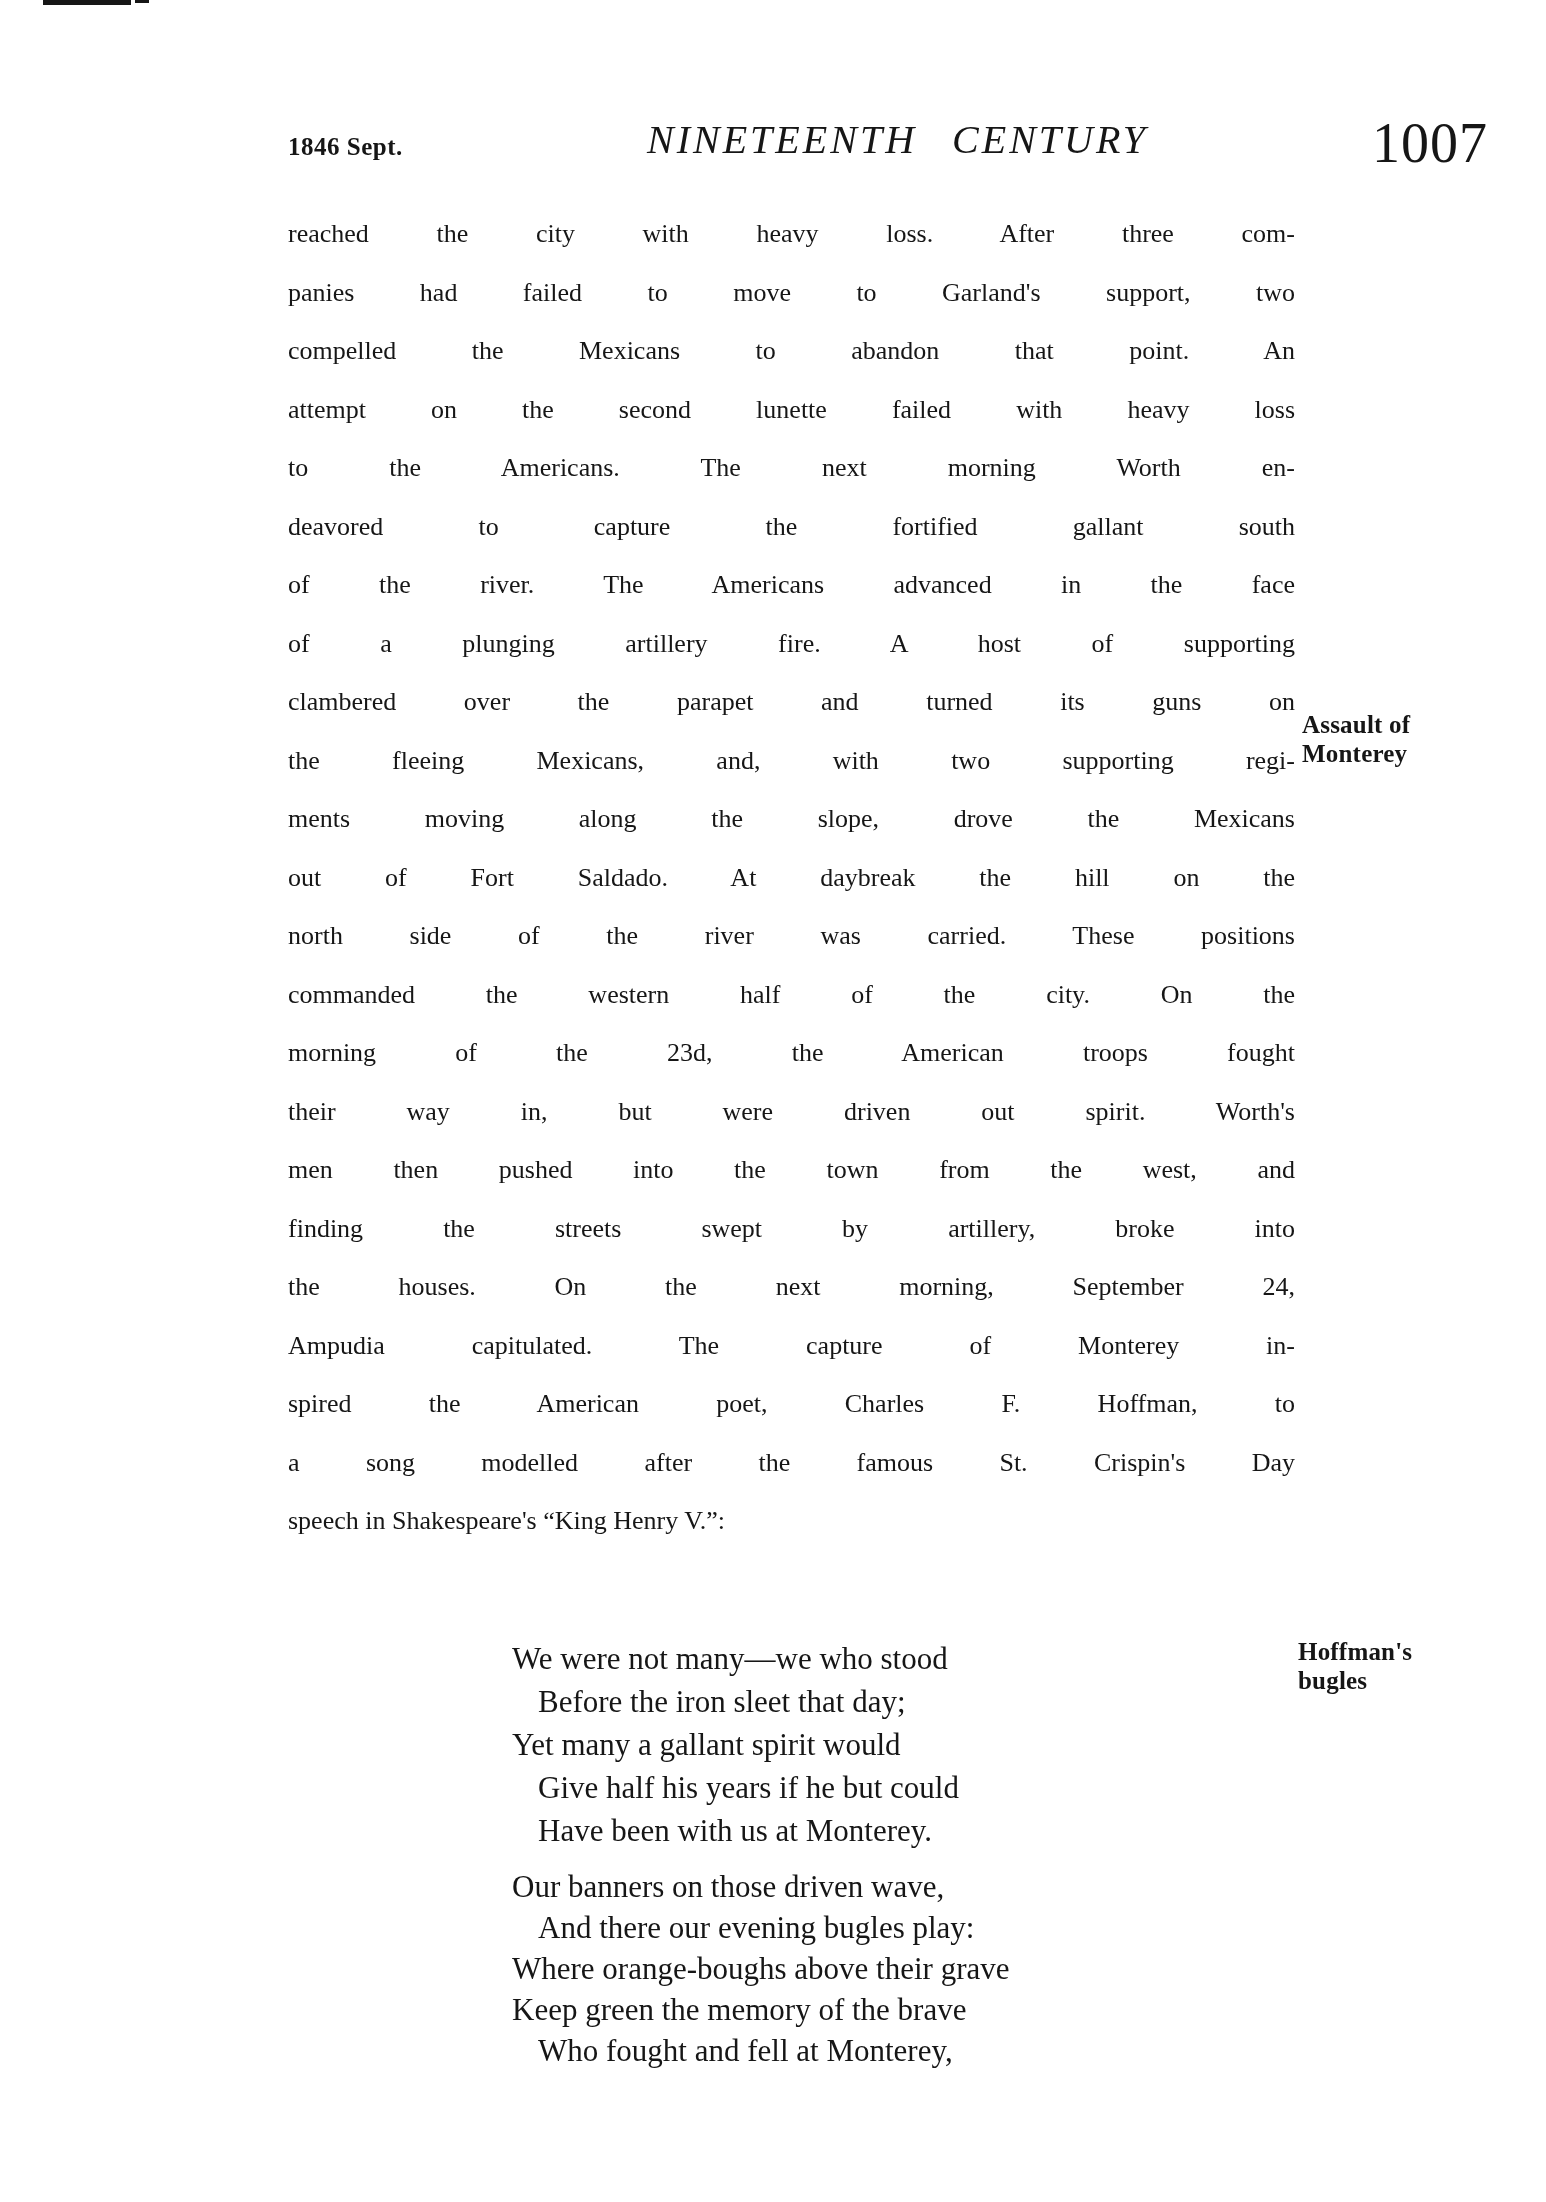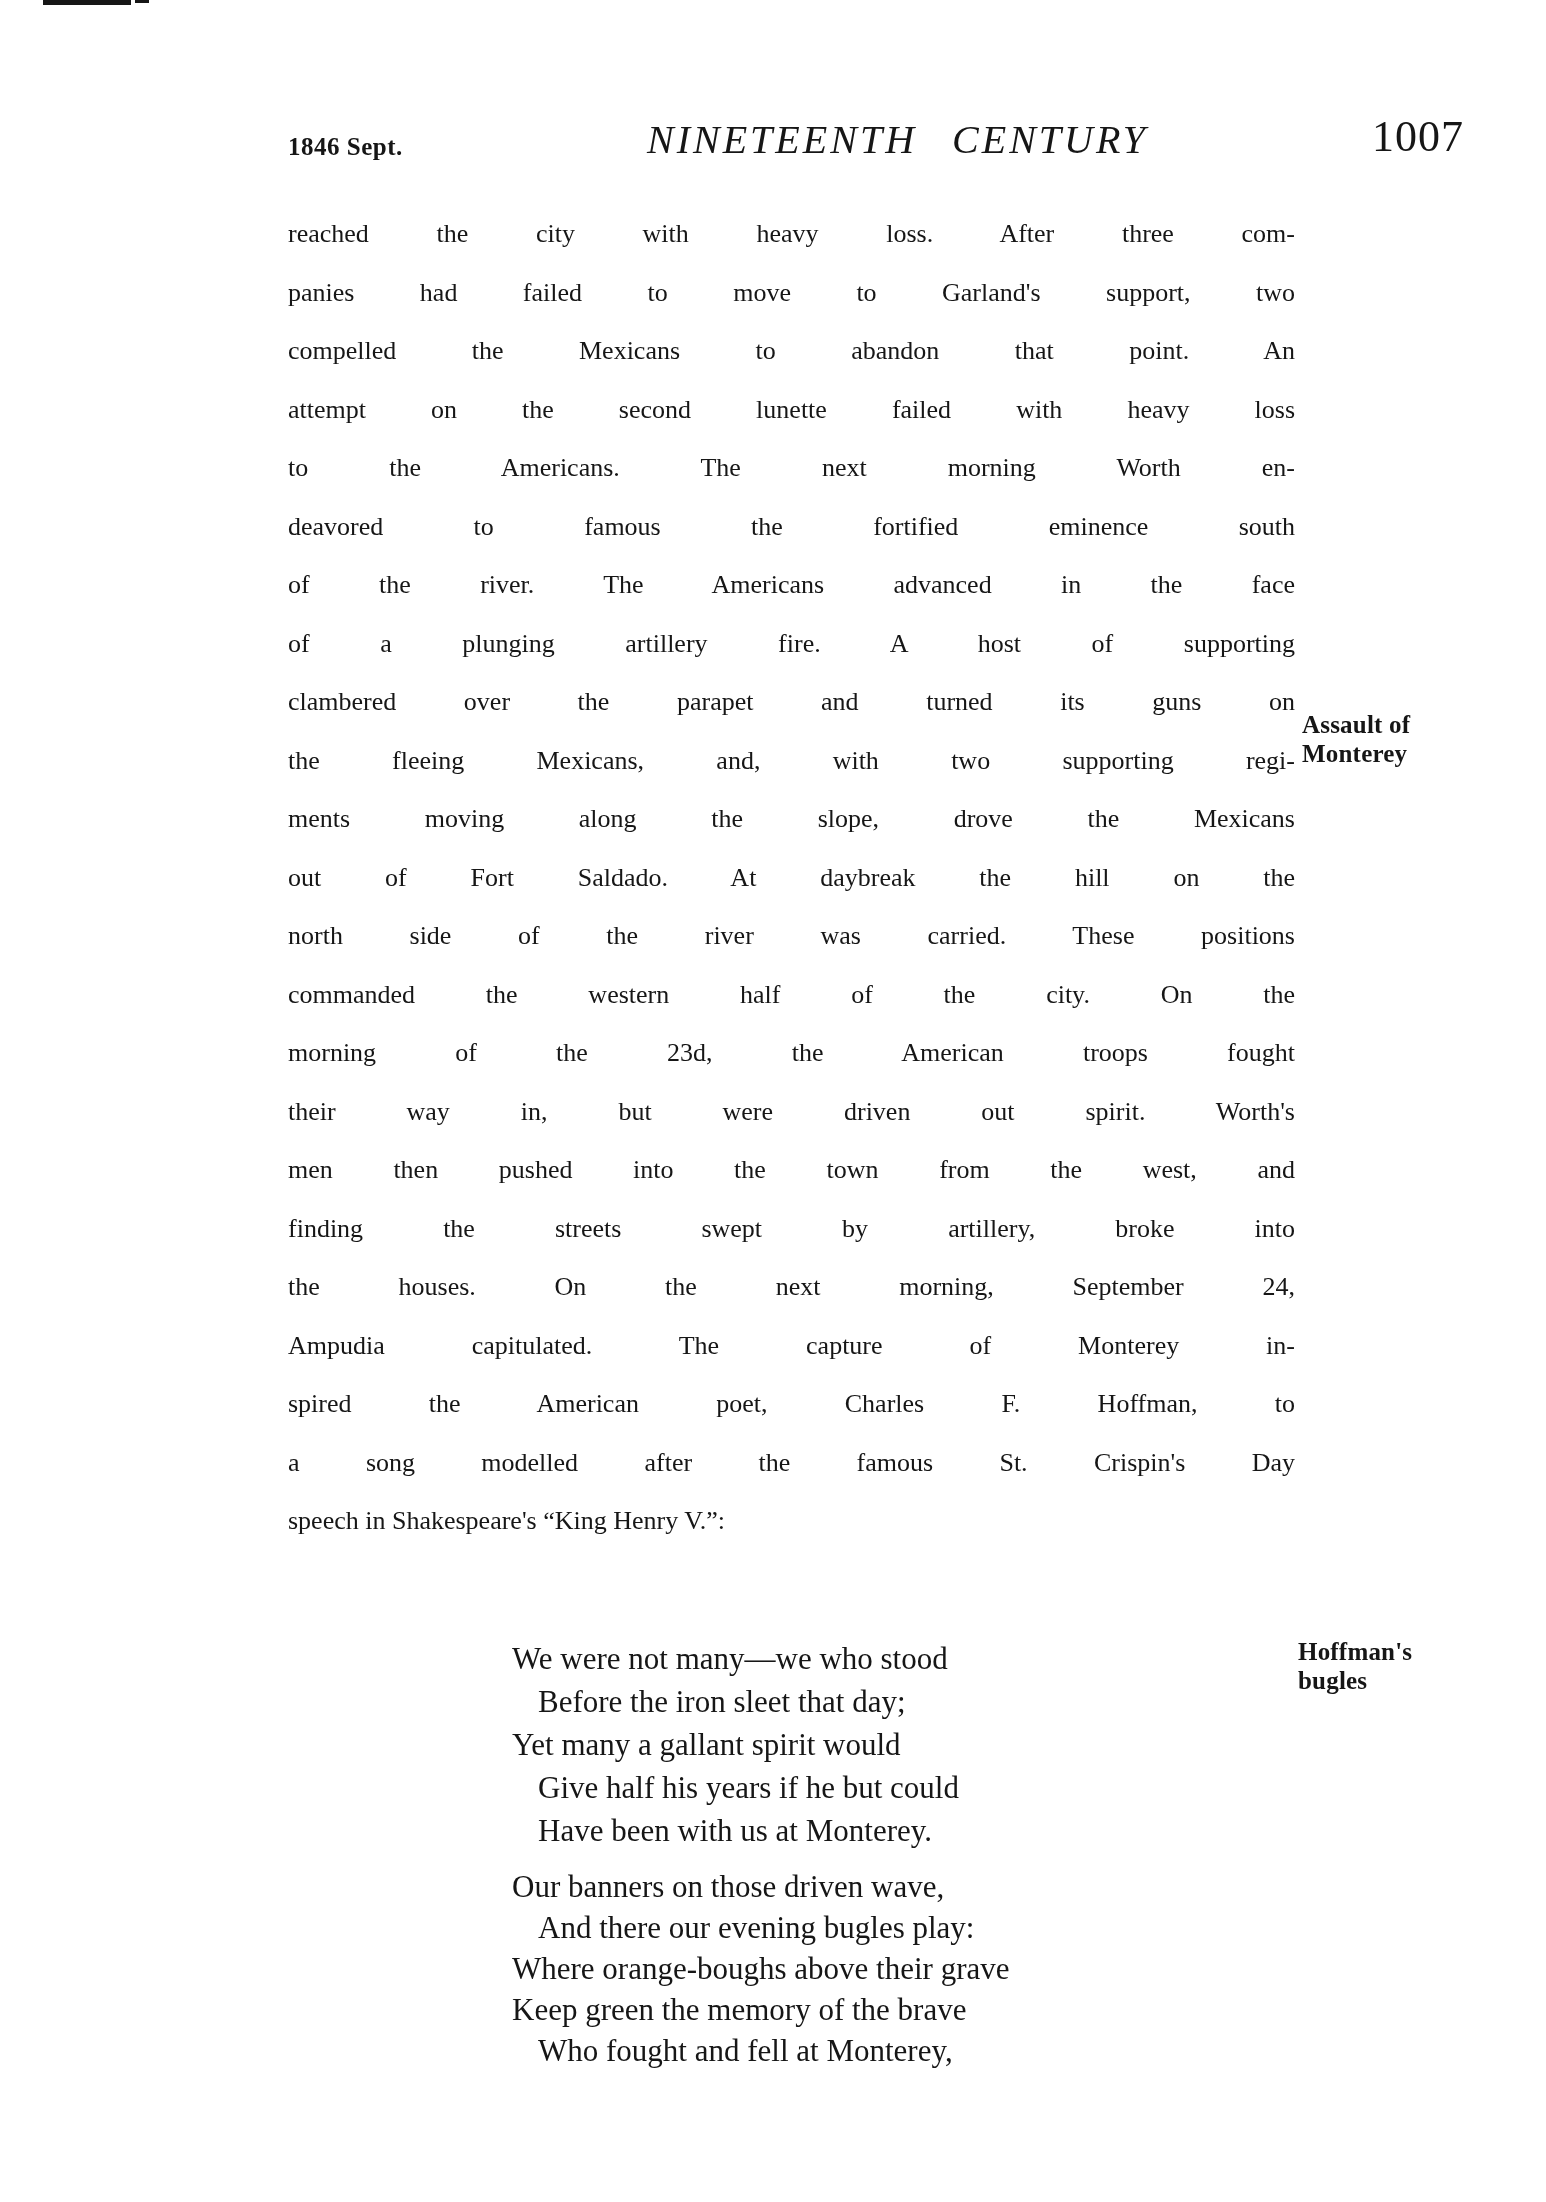--- a/index.html
+++ b/index.html
@@ -30,21 +30,21 @@
     position:absolute;left:288px;top:132px;
     font-size:25px;font-weight:bold;letter-spacing:0.5px;line-height:1.2;
   }
   .hdr-title{
     position:absolute;left:647px;top:118px;width:470px;
     font-size:40px;font-style:italic;letter-spacing:3px;word-spacing:22px;
     text-align:left;white-space:nowrap;line-height:1.1;
   }
   .hdr-page{
     position:absolute;left:1372px;top:113px;
-    font-size:44px;line-height:1.1;letter-spacing:1px;
+    font-size:56px;line-height:1.1;letter-spacing:1px;
   }
   
   .body-block{
     position:absolute;left:288px;top:205px;width:1007px;
   }
   .body-line{
     font-size:26px;line-height:58.5px;height:58.5px;
     text-align:justify;text-align-last:justify;
     white-space:normal;overflow:visible;
   }
@@ -82,21 +82,21 @@
   <div class="hdr-date">1846 Sept.</div>
   <div class="hdr-title">NINETEENTH CENTURY</div>
   <div class="hdr-page">1007</div>
 
   <div class="body-block" id="body-lines">
       <div class="body-line">reached the city with heavy loss. After three com-</div>
       <div class="body-line">panies had failed to move to Garland's support, two</div>
       <div class="body-line">compelled the Mexicans to abandon that point. An</div>
       <div class="body-line">attempt on the second lunette failed with heavy loss</div>
       <div class="body-line">to the Americans. The next morning Worth en-</div>
-      <div class="body-line">deavored to famous the fortified eminence south</div>
+      <div class="body-line">deavored to capture the fortified gallant south</div>
       <div class="body-line">of the river. The Americans advanced in the face</div>
       <div class="body-line">of a plunging artillery fire. A host of supporting</div>
       <div class="body-line">clambered over the parapet and turned its guns on</div>
       <div class="body-line">the fleeing Mexicans, and, with two supporting regi-</div>
       <div class="body-line">ments moving along the slope, drove the Mexicans</div>
       <div class="body-line">out of Fort Saldado. At daybreak the hill on the</div>
       <div class="body-line">north side of the river was carried. These positions</div>
       <div class="body-line">commanded the western half of the city. On the</div>
       <div class="body-line">morning of the 23d, the American troops fought</div>
       <div class="body-line">their way in, but were driven out spirit. Worth's</div>

